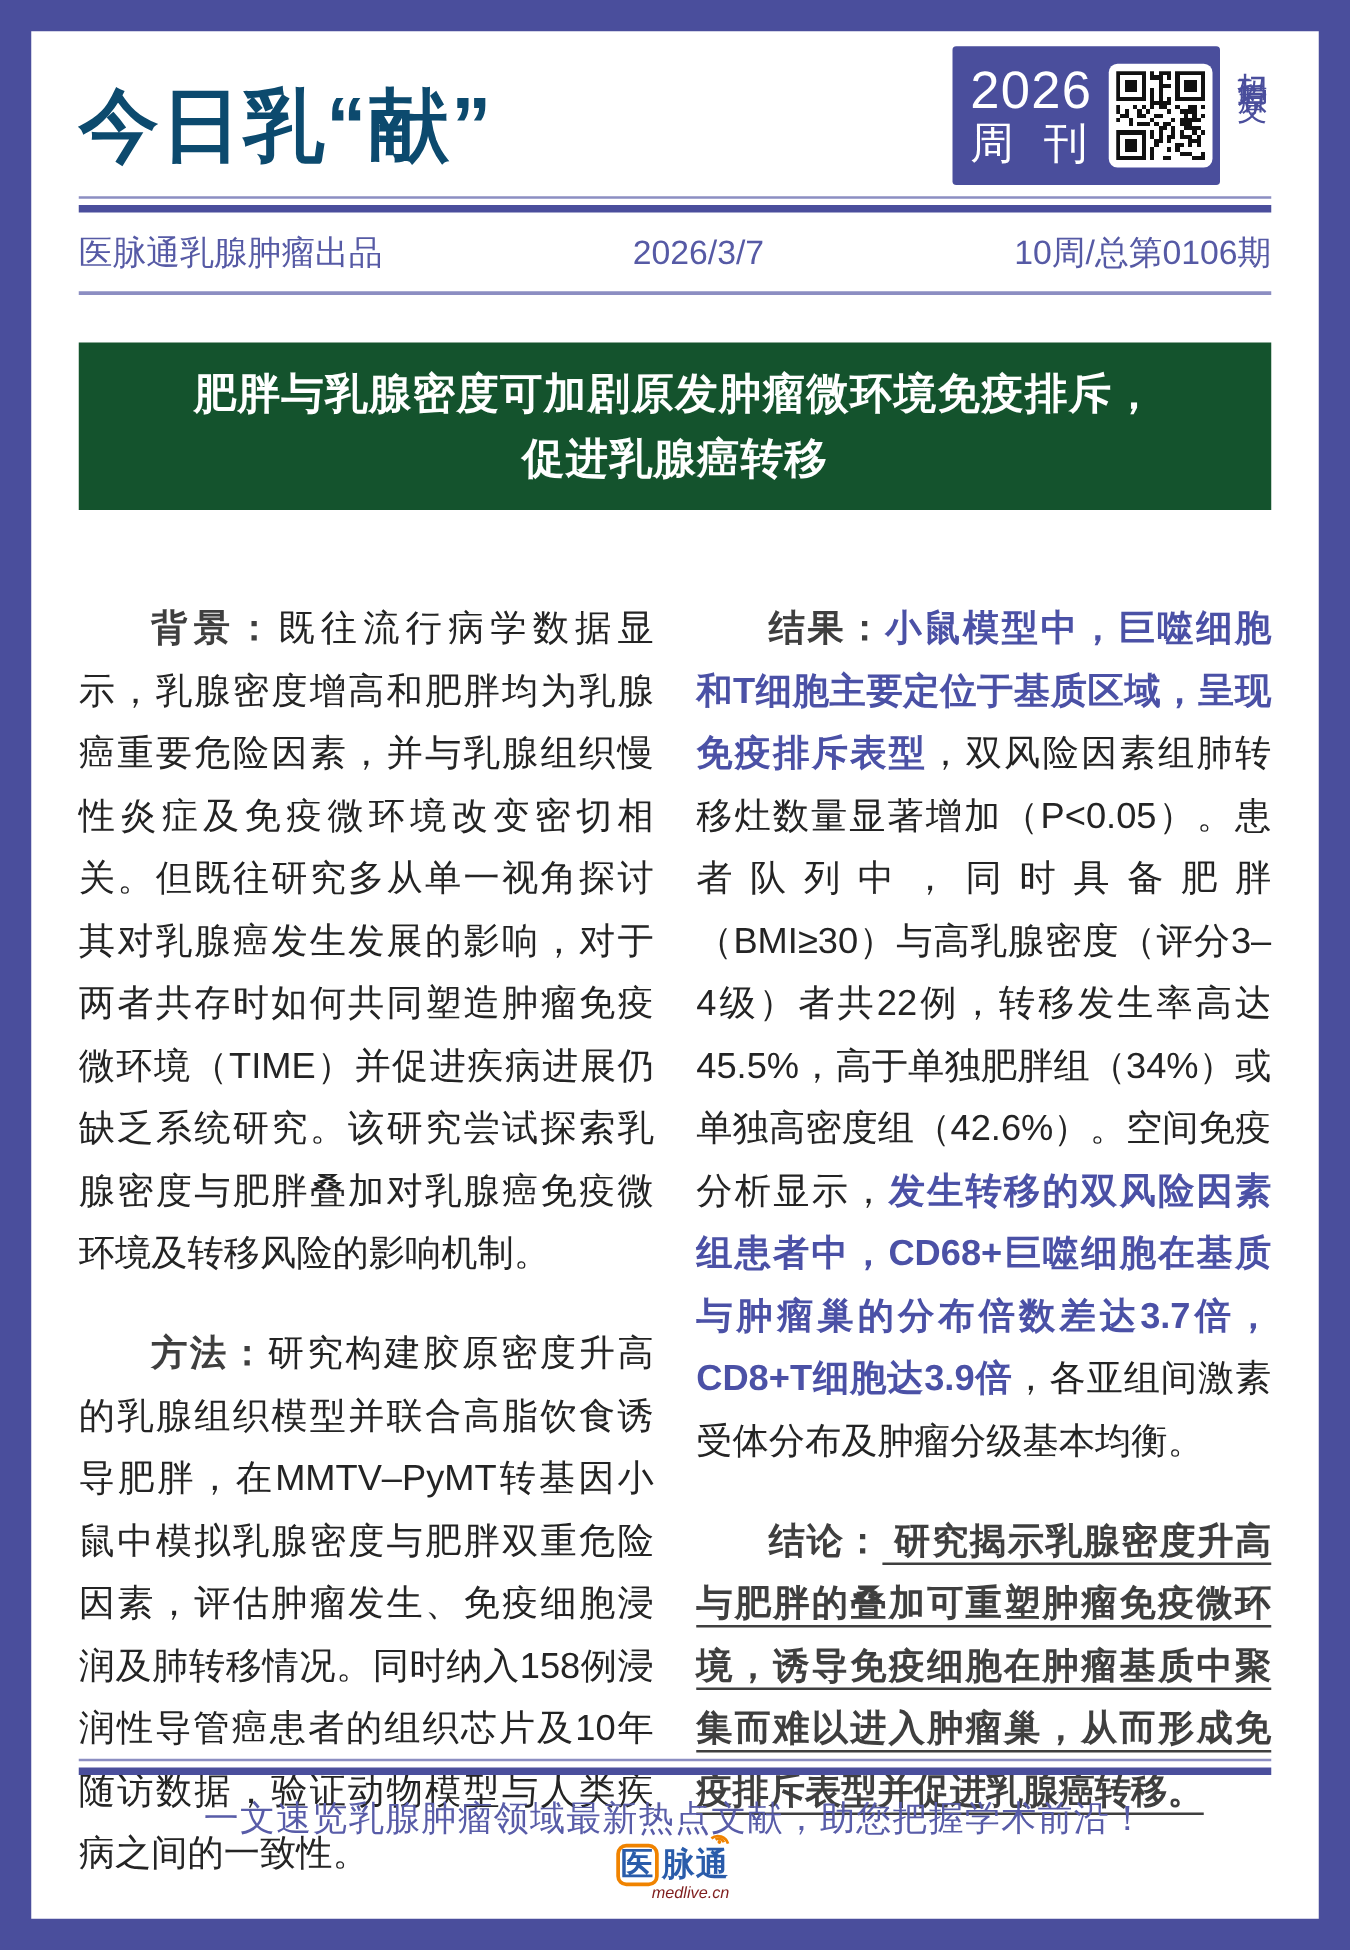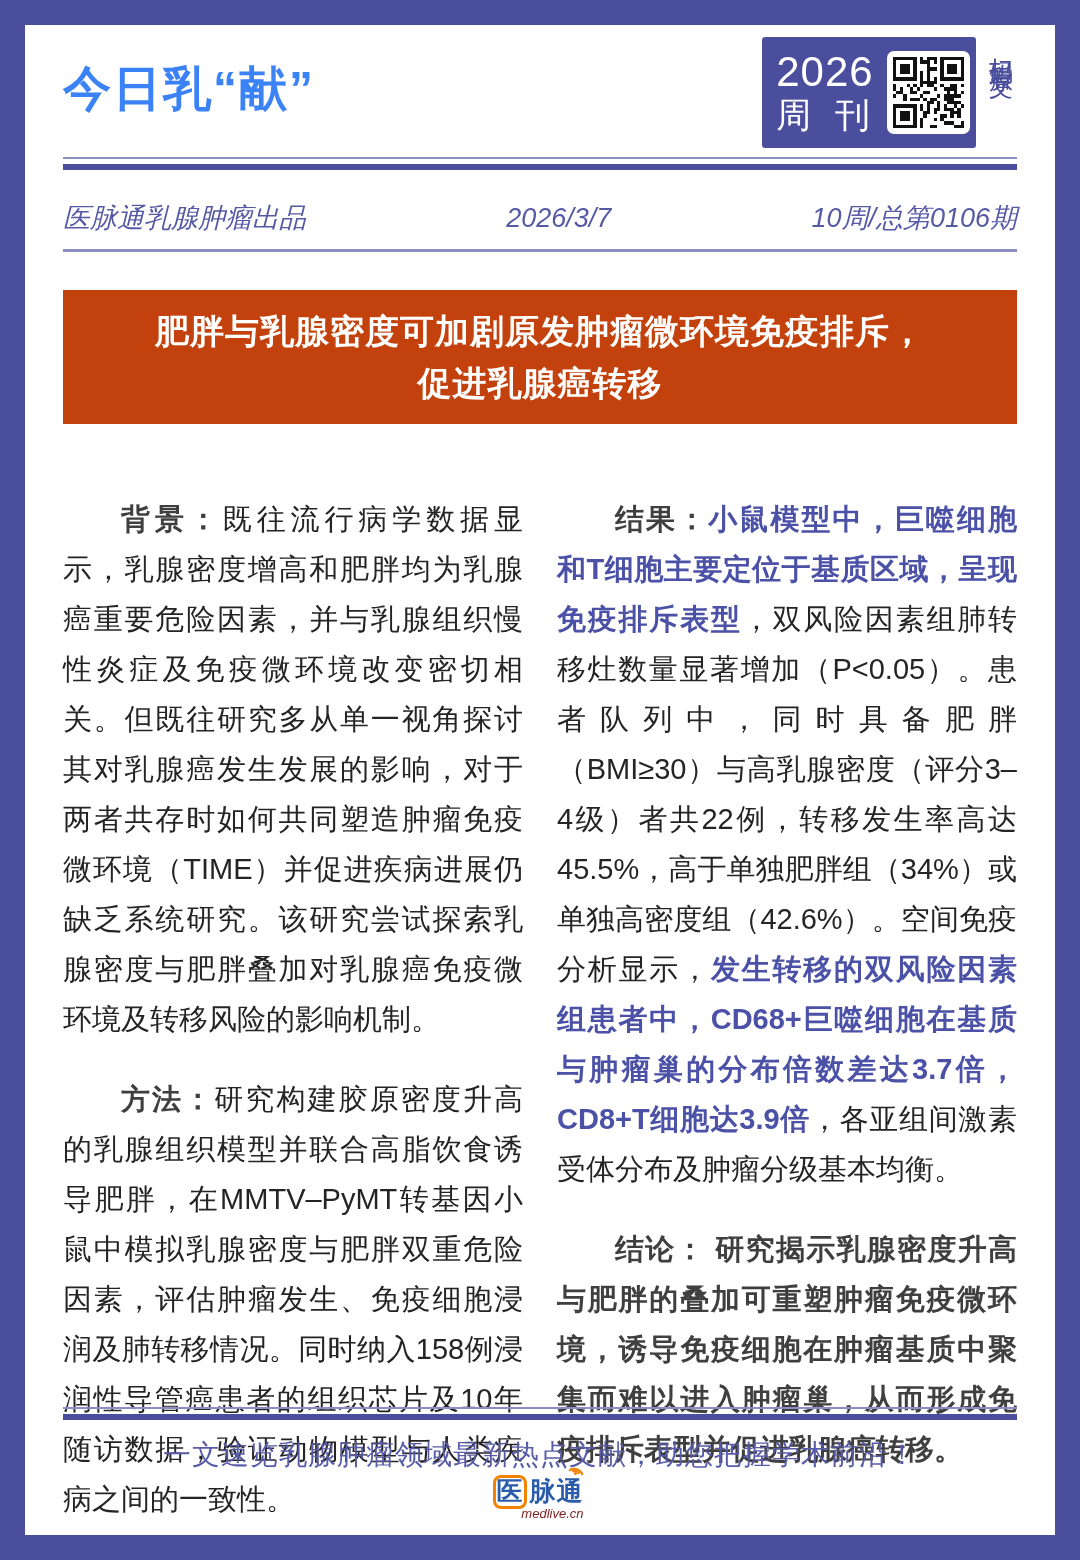--- a/index.html
+++ b/index.html
@@ -8,21 +8,21 @@
     background:#4a4e9c;
     font-family:"Liberation Sans","DejaVu Sans",sans-serif;
   }
   .page {
     position:absolute; top:25px; left:25px; right:25px; bottom:25px;
     background:#ffffff; padding:0 38px; box-sizing:border-box; overflow:hidden;
   }
   
   .header-row { display:flex; justify-content:space-between; align-items:flex-start; margin-top:12px; }
   .logo-text {
-    font-size:48px; font-weight:900; color:#3b82f6; letter-spacing:2px; margin-top:20px;
+    font-size:64px; font-weight:900; color:#0c4a6e; letter-spacing:2px; margin-top:20px;
     font-family:"Liberation Sans","DejaVu Sans",sans-serif;
   }
   .badge-group { display:flex; align-items:flex-start; }
   .badge {
     display:flex; align-items:center; background:#4a4e9c; border-radius:3px;
     padding:5px 6px 5px 14px; height:111px; box-sizing:border-box;
   }
   .badge-text { display:flex; flex-direction:column; justify-content:center; color:#fff; margin-right:10px; }
   .badge-year { font-size:42px; line-height:45px; letter-spacing:1px; }
   .badge-type { font-size:35px; line-height:42px; letter-spacing:7px; white-space:pre; }
@@ -36,41 +36,41 @@
     font-size:24px; color:#4a4e9c; margin-left:9px; letter-spacing:4px; margin-top:2px;
   }
   
   .rule-thin  { height:2px; background:#8c8ec2; }
   .rule-thick { height:6px; background:#4a4e9c; margin-top:5px; }
   .rules-top { margin-top:9px; }
   .rule-single { height:3px; background:#8c8ec2; margin-top:13px; }
   
   .info-row {
     display:flex; justify-content:space-between; align-items:center;
-    font-size:27px; color:#565aa5; margin-top:30px;font-style:italic;
+    font-size:27px; color:#565aa5; margin-top:14px;
   }
   
   .title-banner {
-    margin-top:38px; background:#c2410c; color:#ffffff; text-align:center;
+    margin-top:38px; background:#14532d; color:#ffffff; text-align:center;
     padding:15px 10px 15px;
   }
   .title-line { font-size:34px; font-weight:bold; line-height:52px; letter-spacing:1px; }
   
   .columns { display:flex; gap:34px; margin-top:70px; }
   .col { flex:1; min-width:0; }
   .para {
     font-size:29px; line-height:50px; text-align:justify; text-indent:2em;
     color:#242424; margin:0 0 30px 0;
   }
   .seg-label { font-weight:bold; color:#3f3f3f; }
   .seg-normal { font-weight:normal; color:#242424; }
   .seg-blue { font-weight:bold; color:#4b51a6; }
   .seg-underline {
     font-weight:bold; color:#3f3f3f;
-    text-decoration-thickness:2px; text-underline-offset:8px;
+    text-decoration:underline; text-decoration-thickness:2px; text-underline-offset:8px;
   }
   
   .footer { position:absolute; left:38px; right:38px; bottom:14px; }
   .footer-row { display:flex; justify-content:space-between; align-items:center; margin-top:16px;flex-direction:column; }
   .tagline { font-size:28px; color:#585ca8; letter-spacing:1px; }
   .medlive { position:relative; padding-right:4px; }
   .medlive-row { display:flex; align-items:center; gap:3px; }
   .yi-box {
     width:34px; height:34px; border:3px solid #f08300; border-radius:8px;
     color:#2a5caa; font-weight:bold; font-size:26px;

